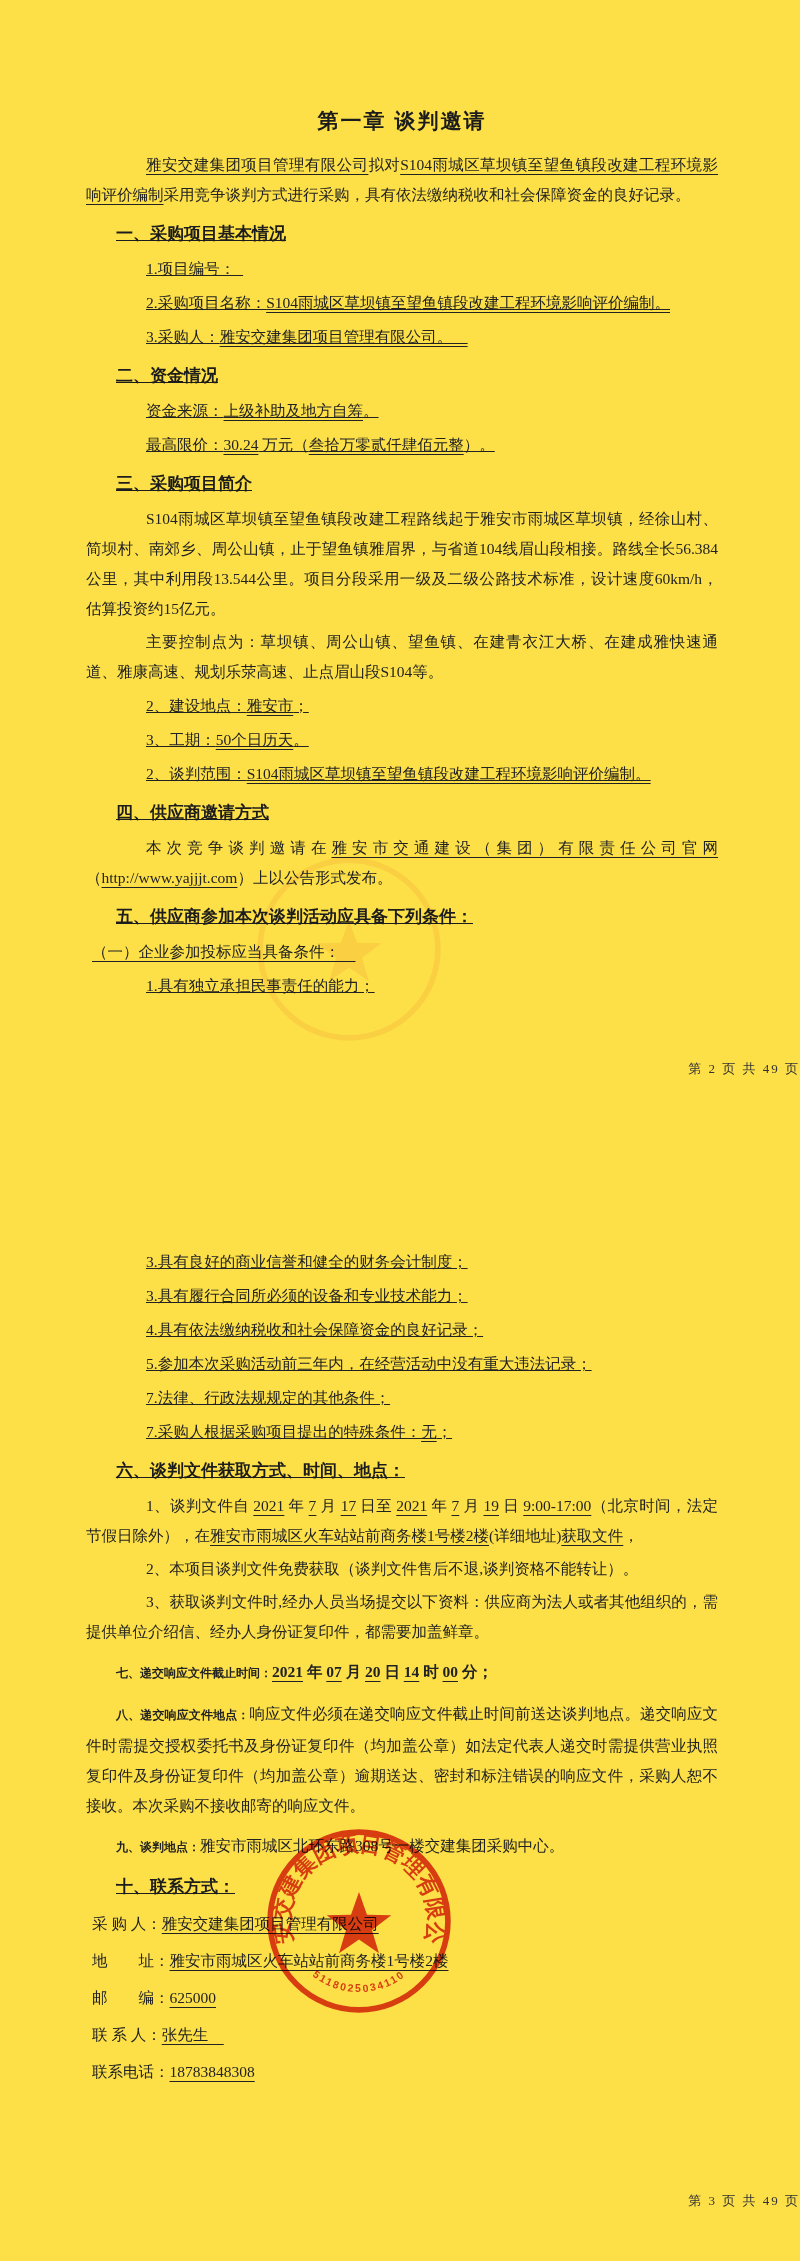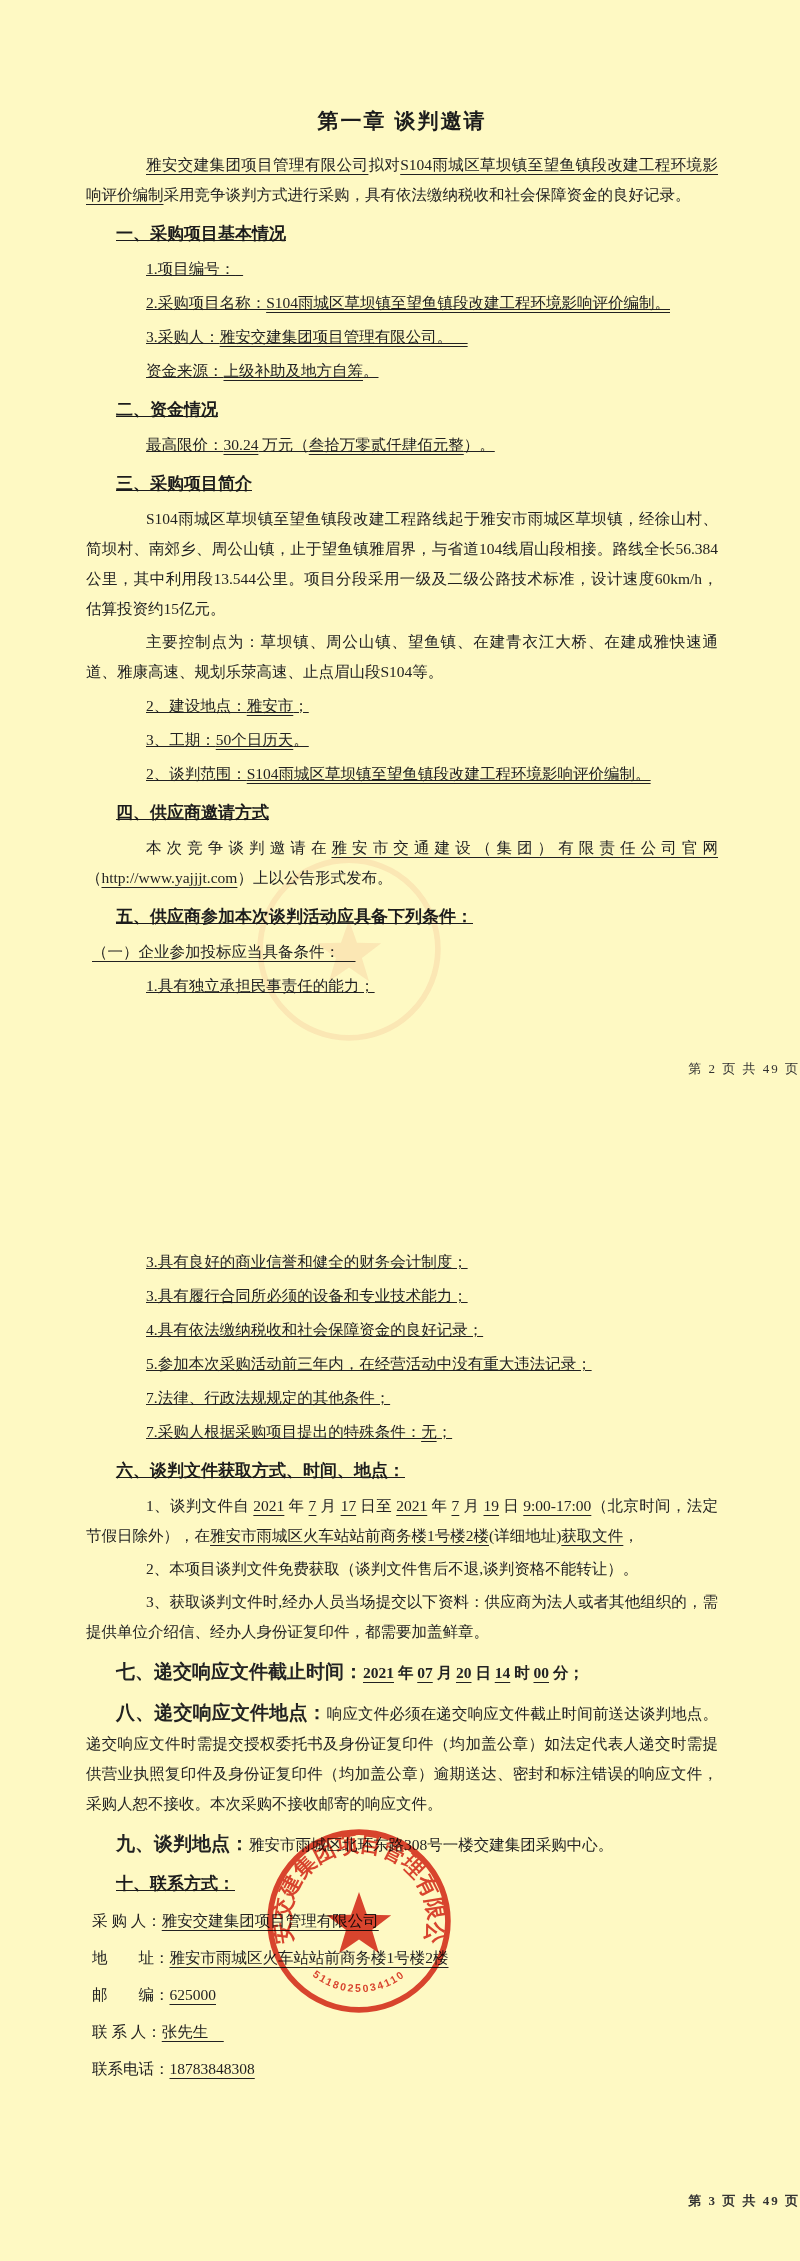--- a/index.html
+++ b/index.html
@@ -1,19 +1,19 @@
 <!DOCTYPE html>
 <html><head>
 <meta charset="utf-8">
 <style>
   html,body{margin:0;padding:0;background:#ffffff;}
   .doc{
     position:relative;
     width:800px;height:2261px;
-    background:#fef9c3;
+    background:#fde047;
     overflow:hidden;
     font-family:"Liberation Serif",serif;
     color:#222;
   }
   .content{position:absolute;left:86px;width:632px;}
   .p1{top:104px;}
   .p2{top:1243px;}
   .blk{font-size:15.5px;line-height:30px;text-align:justify;}
   .chapter{
     font-family:"Liberation Sans",sans-serif;font-weight:bold;
@@ -25,49 +25,49 @@
     font-size:17px;line-height:30px;padding-left:30px;
     margin:9px 0 5px;text-align:left;color:#1c1c1c;text-decoration:underline;
   }
   .para{text-indent:60px;margin:3px 0;}
   .itm{text-indent:60px;margin:4px 0;text-decoration:underline;}
   .sub{text-indent:6px;margin:4px 0;}
   .tih{text-indent:30px;margin:10px 0 4px;}
   .contact{text-indent:6px;margin:7px 0;}
   span.u{text-decoration:underline;text-underline-offset:4px;text-decoration-thickness:1px;}
   span.rb{font-weight:bold;}
-  span.rh{font-family:Liberation Sans, sans-serif;font-weight:bold;font-size:19px;}
+  span.rh{font-family:Liberation Mono, monospace;font-weight:bold;font-size:12px;}
   .footer{
     position:absolute;left:0;width:100%;text-align:right;
     font-size:13px;color:#333;letter-spacing:2px;
   }
   .f1{top:1060px;}
-  .f2{top:2192px;font-weight:bold;}
+  .f2{top:2192px;}
   .stamp{position:absolute;mix-blend-mode:multiply;}
   .stamp-main{left:262px;top:1824px;width:194px;height:194px;color:#d6352a;opacity:.92;}
   .stamp-faint{left:252px;top:852px;width:194px;height:194px;color:#d6352a;opacity:.09;}
   .ring{fill:none;stroke:currentColor;stroke-width:7;}
   .star{fill:currentColor;}
   .seal-org{fill:currentColor;font-family:"Liberation Sans",sans-serif;font-size:27px;font-weight:bold;}
   .seal-num{fill:currentColor;font-family:"Liberation Sans",sans-serif;font-size:13px;font-weight:bold;letter-spacing:2.5px;}
 </style>
 </head>
 <body>
 
 <div class="doc">
 
   <div id="page1-content" class="content p1">
       <div class="blk chapter"><span>第一章 谈判邀请</span></div>
       <div class="blk para"><span class="u">雅安交建集团项目管理有限公司</span><span>拟对</span><span class="u">S104雨城区草坝镇至望鱼镇段改建工程环境影响评价编制</span><span>采用竞争谈判方式进行采购，具有依法缴纳税收和社会保障资金的良好记录。</span></div>
       <div class="blk hd"><span>一、采购项目基本情况</span></div>
       <div class="blk itm"><span>1.项目编号：</span><span>_</span></div>
       <div class="blk itm"><span>2.采购项目名称：</span><span class="u">S104雨城区草坝镇至望鱼镇段改建工程环境影响评价编制。</span></div>
       <div class="blk itm"><span>3.采购人：</span><span class="u">雅安交建集团项目管理有限公司。　</span></div>
+      <div class="blk hd"><span>二、资金情况</span></div>
       <div class="blk itm"><span>资金来源：</span><span class="u">上级补助及地方自筹</span><span>。</span></div>
-      <div class="blk hd"><span>二、资金情况</span></div>
       <div class="blk itm"><span>最高限价：</span><span class="u">30.24</span><span> 万元（</span><span class="u">叁拾万零贰仟肆佰元整</span><span>）。</span></div>
       <div class="blk hd"><span>三、采购项目简介</span></div>
       <div class="blk para"><span>S104雨城区草坝镇至望鱼镇段改建工程路线起于雅安市雨城区草坝镇，经徐山村、简坝村、南郊乡、周公山镇，止于望鱼镇雅眉界，与省道104线眉山段相接。路线全长56.384公里，其中利用段13.544公里。项目分段采用一级及二级公路技术标准，设计速度60km/h，估算投资约15亿元。</span></div>
       <div class="blk para"><span>主要控制点为：草坝镇、周公山镇、望鱼镇、在建青衣江大桥、在建成雅快速通道、雅康高速、规划乐荥高速、止点眉山段S104等。</span></div>
       <div class="blk itm"><span>2、建设地点：</span><span class="u">雅安市</span><span>；</span></div>
       <div class="blk itm"><span>3、工期：</span><span class="u">50个日历天</span><span>。</span></div>
       <div class="blk itm"><span>2、谈判范围：</span><span class="u">S104雨城区草坝镇至望鱼镇段改建工程环境影响评价编制。</span></div>
       <div class="blk hd"><span>四、供应商邀请方式</span></div>
       <div class="blk para"><span>本次竞争谈判邀请在</span><span class="u">雅安市交通建设（集团）有限责任公司官网</span><span>（</span><span class="u">http://www.yajjjt.com</span><span>）上以公告形式发布。</span></div>
       <div class="blk hd"><span>五、供应商参加本次谈判活动应具备下列条件：</span></div>

